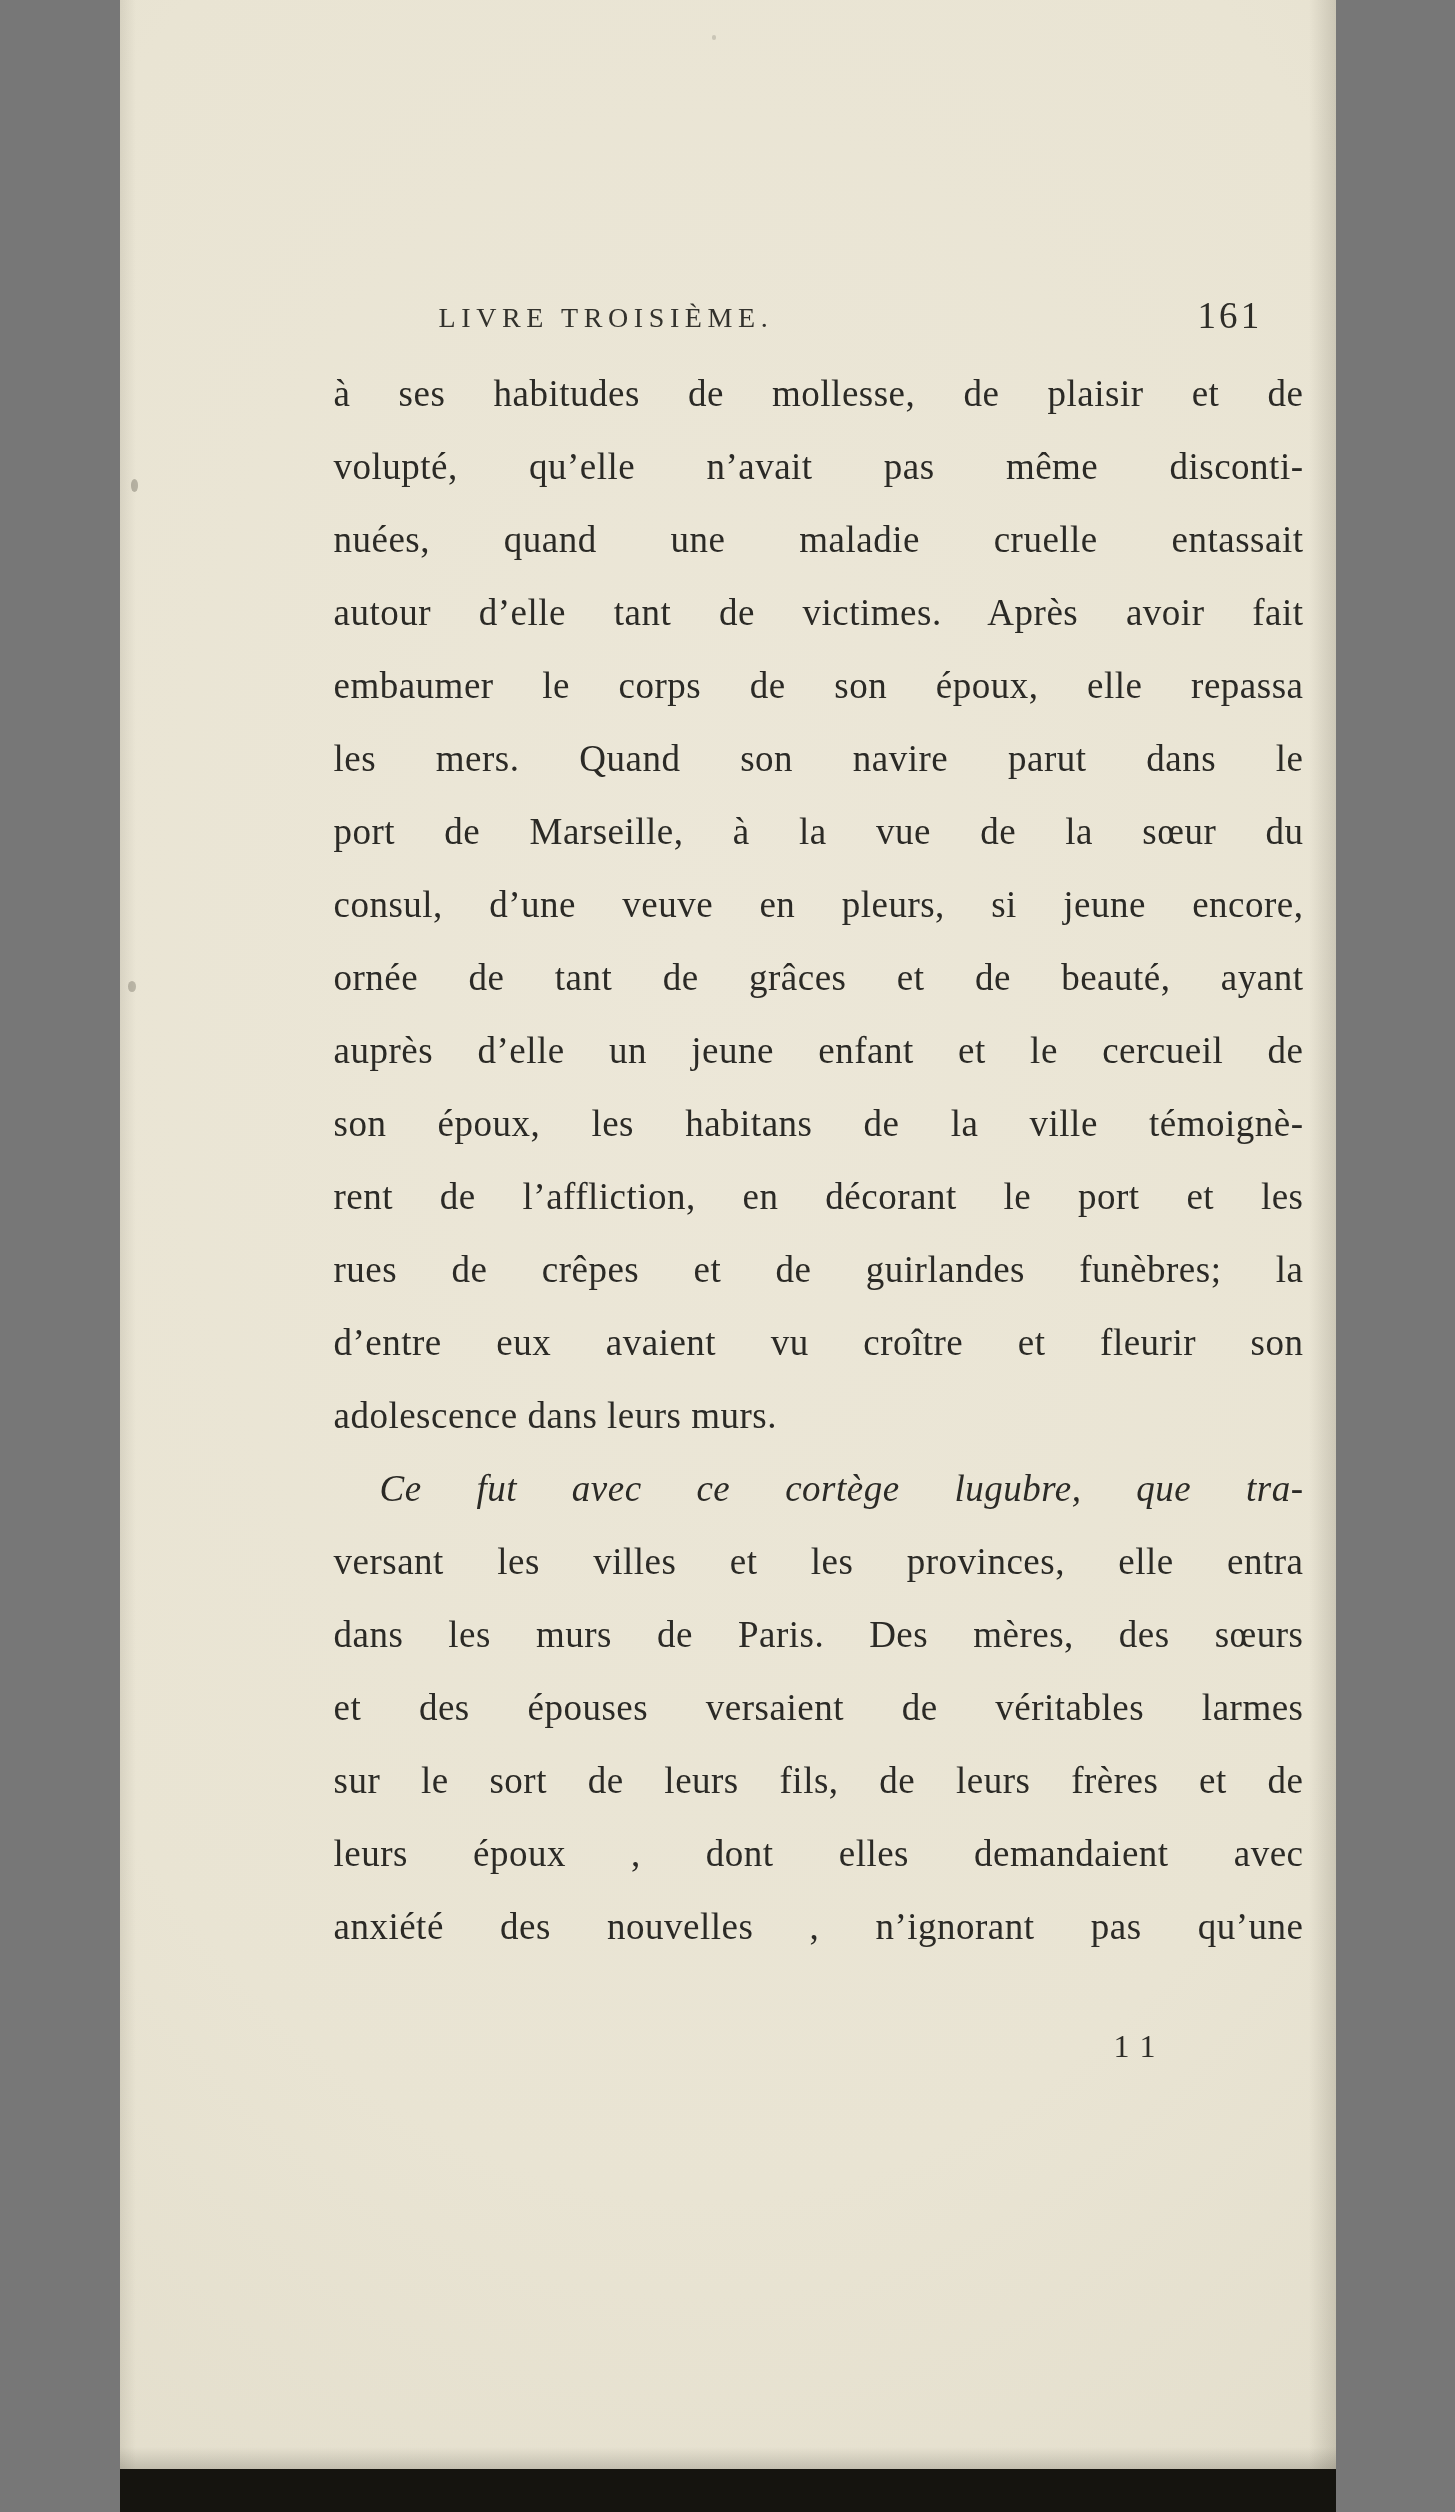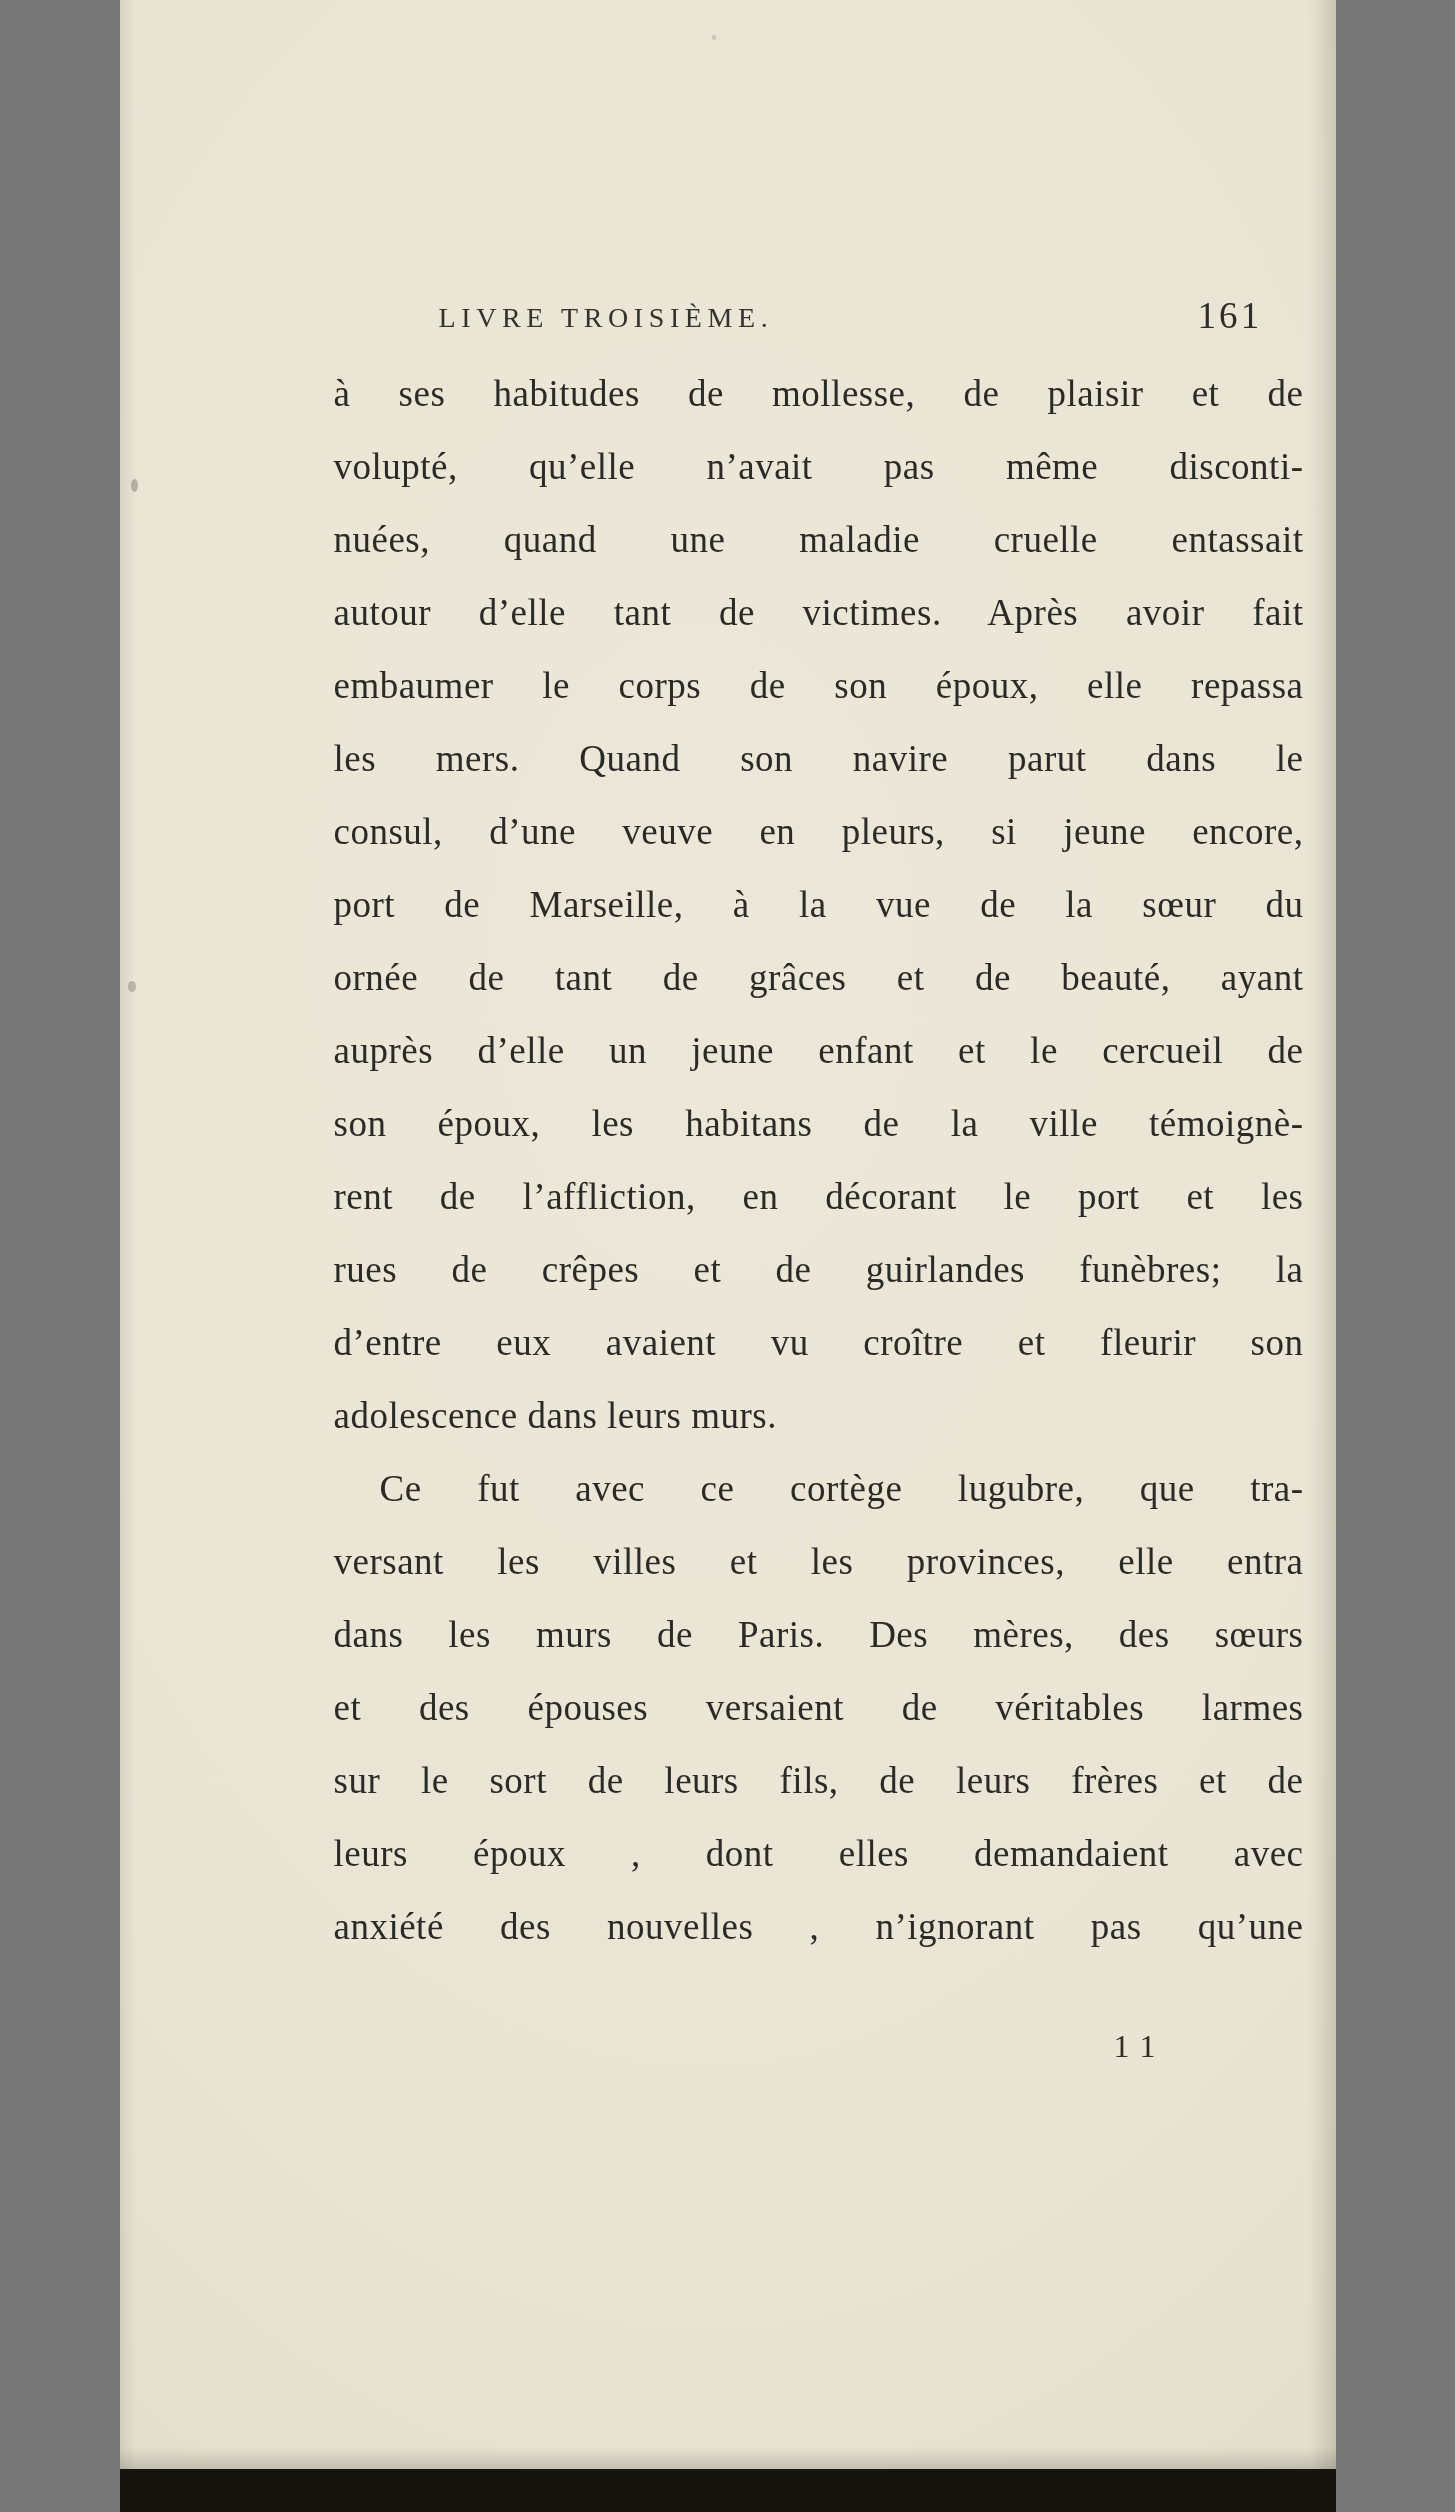--- a/index.html
+++ b/index.html
@@ -64,21 +64,21 @@
     line-height: 73px;
     letter-spacing: 0.5px;
     color: #2b2a26;
     margin-left: 32px;
   }
   .line { white-space: normal; }
   .line.just {
     text-align: justify;
     text-align-last: justify;
   }
-  .line.indent { text-indent: 46px; }
+  .line.indent { text-indent: 46px; font-style: italic; }
   .signature {
     position: absolute;
     left: 994px;
     top: 2028px;
     font-size: 32px;
     letter-spacing: 11.2px;
     color: #2e2d28;
   }
   .speck {
     position: absolute;
@@ -101,22 +101,22 @@
       <span class="head-title">LIVRE TROISIÈME.</span>
       <span class="head-pagenum">161</span>
     </div>
     <div class="lines">
         <div class="line just">à ses habitudes de mollesse, de plaisir et de</div>
         <div class="line just">volupté, qu’elle n’avait pas même disconti-</div>
         <div class="line just">nuées, quand une maladie cruelle entassait</div>
         <div class="line just">autour d’elle tant de victimes. Après avoir fait</div>
         <div class="line just">embaumer le corps de son époux, elle repassa</div>
         <div class="line just">les mers. Quand son navire parut dans le</div>
+        <div class="line just">port de Marseille, à la vue de la sœur du</div>
         <div class="line just">consul, d’une veuve en pleurs, si jeune encore,</div>
-        <div class="line just">port de Marseille, à la vue de la sœur du</div>
         <div class="line just">ornée de tant de grâces et de beauté, ayant</div>
         <div class="line just">auprès d’elle un jeune enfant et le cercueil de</div>
         <div class="line just">son époux, les habitans de la ville témoignè-</div>
         <div class="line just">rent de l’affliction, en décorant le port et les</div>
         <div class="line just">rues de crêpes et de guirlandes funèbres; la</div>
         <div class="line just">d’entre eux avaient vu croître et fleurir son</div>
         <div class="line">adolescence dans leurs murs.</div>
         <div class="line just indent">Ce fut avec ce cortège lugubre, que tra-</div>
         <div class="line just">versant les villes et les provinces, elle entra</div>
         <div class="line just">dans les murs de Paris. Des mères, des sœurs</div>

